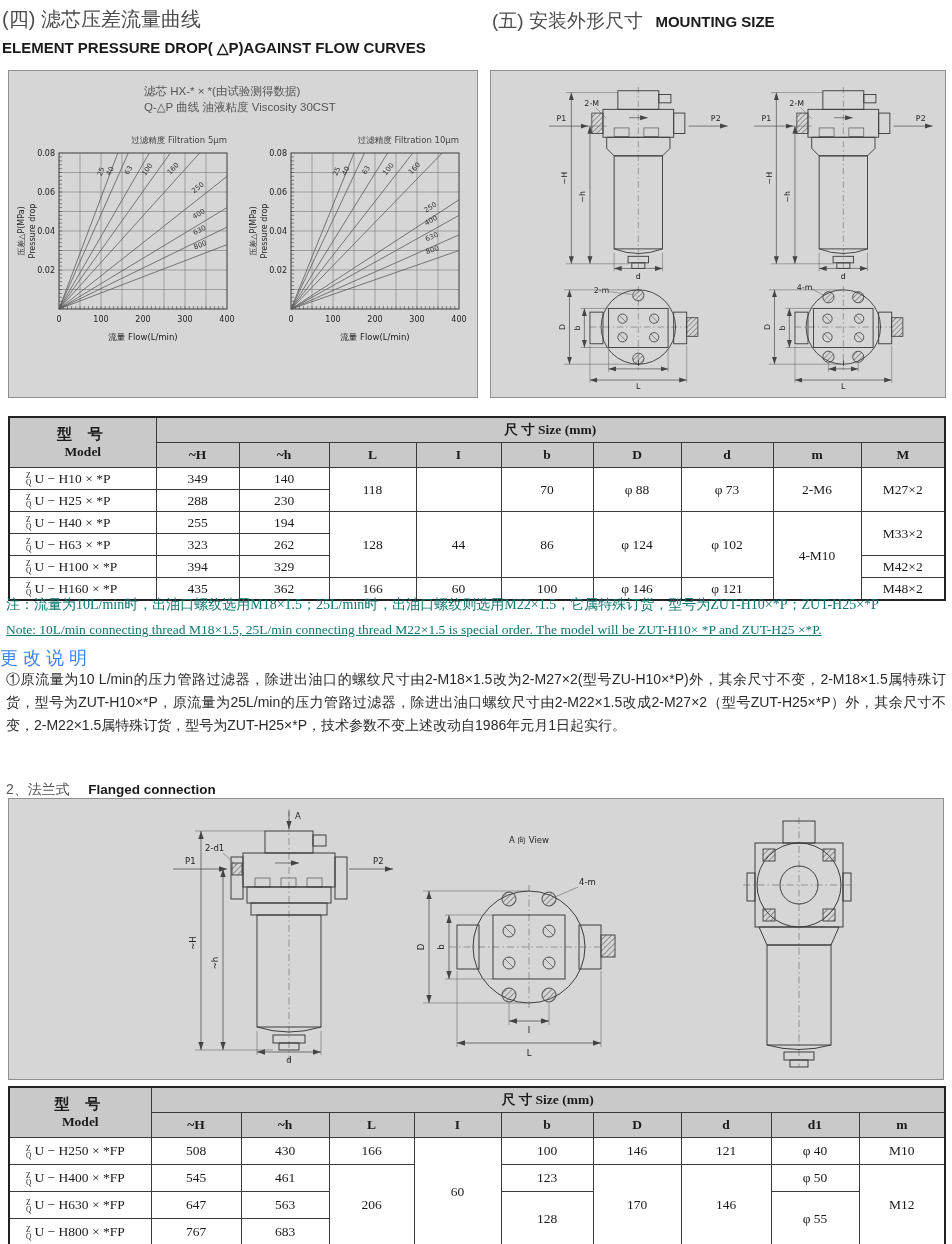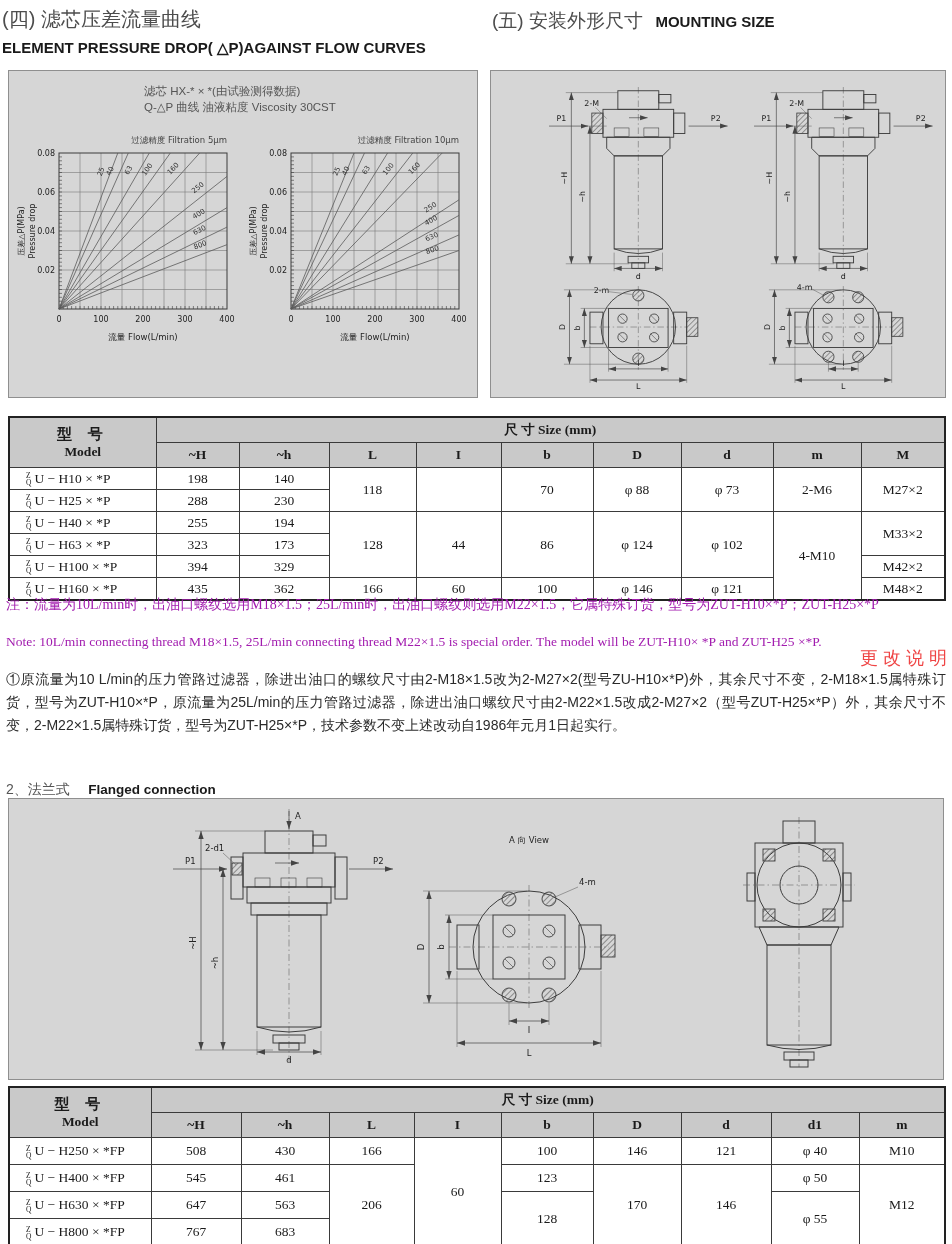--- a/index.html
+++ b/index.html
@@ -38,24 +38,24 @@
   table.dim{border:2px solid #222;}
   table.dim td{background:#fff;}
   .mrow td{height:21px;}
   .mrow2 td{height:26px;}
   .hrow th{height:24px;}
   .model-cell{text-align:left !important;padding-left:16px !important;white-space:nowrap;}
   .zq{display:inline-flex;flex-direction:column;font-size:7.5px;line-height:7px;
       vertical-align:middle;margin-right:3px;font-style:normal;}
   .mh-zh{font-size:15px;letter-spacing:6px;text-align:center;}
   .mh-en{font-size:13.5px;font-weight:bold;letter-spacing:0;}
-  .note{font-family:"Liberation Serif",serif;color:#a21caf;}
+  .note{font-family:"Liberation Serif",serif;color:#0f766e;}
   .note .l1{font-size:14px;}
-  .note .l2{font-size:13.5px;margin-top:20px;}
-  .chg-title{font-size:18px;letter-spacing:5px;color:#ef4444;text-align:right;}
+  .note .l2{font-size:13.5px;margin-top:8px;text-decoration:underline;}
+  .chg-title{font-size:18px;letter-spacing:5px;color:#3b82f6;text-align:left;}
   .chg-p{font-size:14px;line-height:23px;color:#2a2a2a;text-align:justify;}
 </style>
 </head>
 <body>
 
 <svg width="0" height="0" style="position:absolute">
   <defs>
     <marker id="arr" viewBox="0 0 10 6" markerWidth="9" markerHeight="6" refX="9" refY="3" orient="auto-start-reverse" markerUnits="userSpaceOnUse">
       <path d="M0 0 L9 3 L0 6 Z" fill="#444"></path>
     </marker>
@@ -512,21 +512,21 @@
       <th>D</th>
       <th>d</th>
       <th>m</th>
       <th>M</th>
     </tr>
     <tr class="mrow">
       <td class="model-cell"><span class="zq">
               <span>Z</span>
               <span>Q</span>
             </span><span>U − H10 × *P</span></td>
-      <td>198</td>
+      <td>349</td>
       <td>140</td>
       <td rowspan="2">118</td>
       <td rowspan="2"></td>
       <td rowspan="2">70</td>
       <td rowspan="2">φ 88</td>
       <td rowspan="2">φ 73</td>
       <td rowspan="2">2-M6</td>
       <td rowspan="2">M27×2</td>
     </tr>
     <tr class="mrow">
@@ -551,21 +551,21 @@
       <td rowspan="3">φ 102</td>
       <td rowspan="4">4-M10</td>
       <td rowspan="2">M33×2</td>
     </tr>
     <tr class="mrow">
       <td class="model-cell"><span class="zq">
               <span>Z</span>
               <span>Q</span>
             </span><span>U − H63 × *P</span></td>
       <td>323</td>
-      <td>173</td>
+      <td>262</td>
     </tr>
     <tr class="mrow">
       <td class="model-cell"><span class="zq">
               <span>Z</span>
               <span>Q</span>
             </span><span>U − H100 × *P</span></td>
       <td>394</td>
       <td>329</td>
       <td>M42×2</td>
     </tr>

